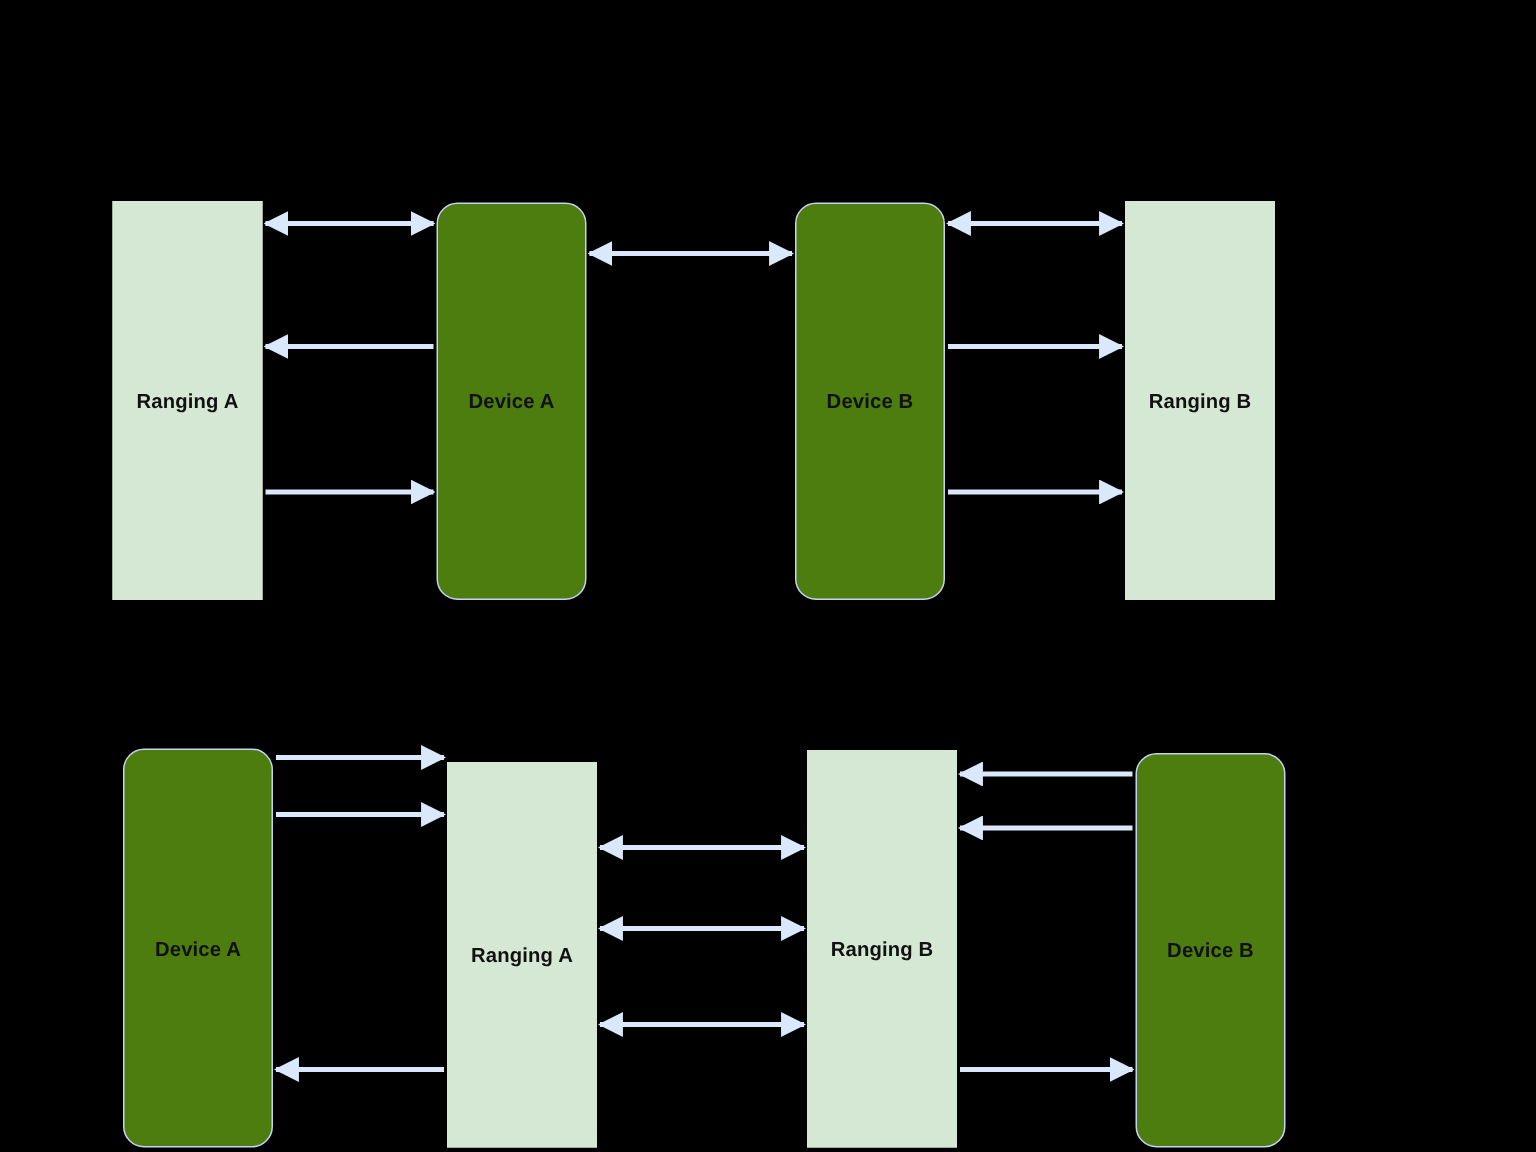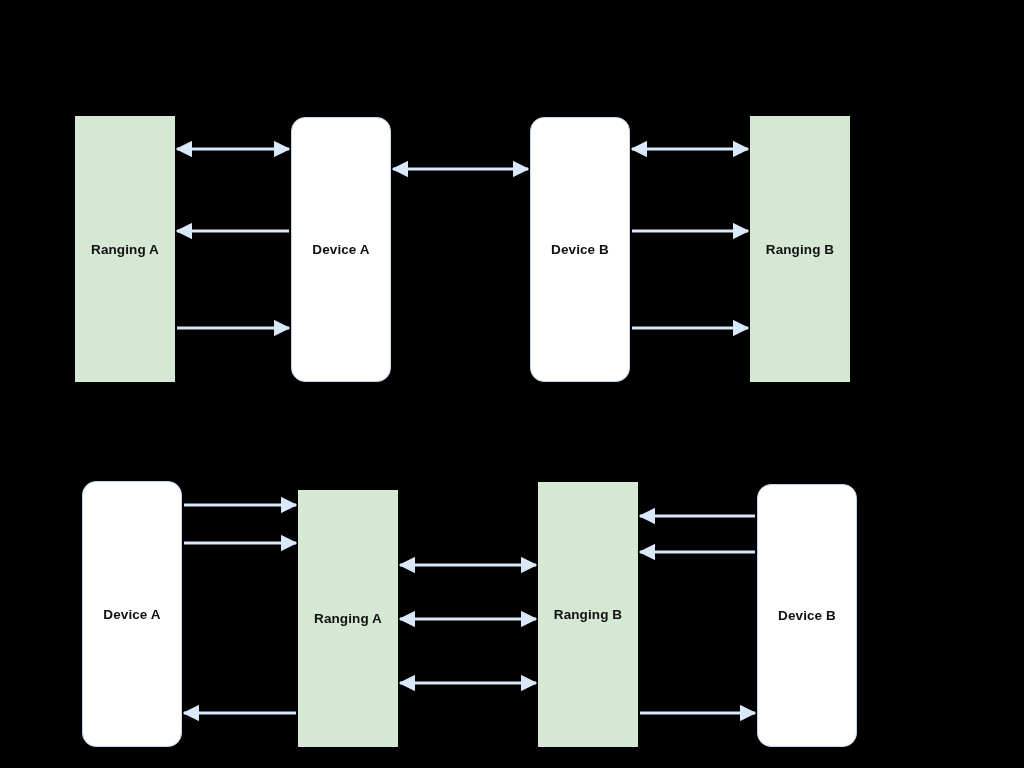--- a/index.html
+++ b/index.html
@@ -26,28 +26,29 @@
     display: flex;
     align-items: center;
     justify-content: center;
     font-family: "Liberation Sans", sans-serif;
     font-size: 13.5px;
     font-weight: bold;
     color: #111111;
     letter-spacing: 0.1px;
     text-align: center;
     user-select: none;
+    margin-top: 18px;
   }
   .node.green {
     background: #d5e8d4;
     border: 1px solid #d5e8d4;
     border-radius: 0;
   }
   .node.blue {
-    background: #ffffff;
+    background: #4d7c0f;
     border: 1px solid #c2d4f2;
     border-radius: 14px;
   }
   .node-label {
     pointer-events: none;
     white-space: nowrap;
   }
   svg.edges {
     position: absolute;
     left: 0; top: 0;

